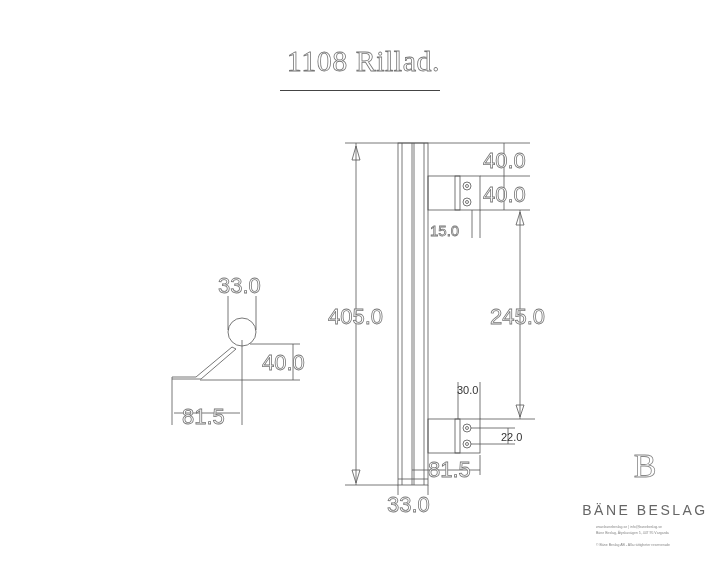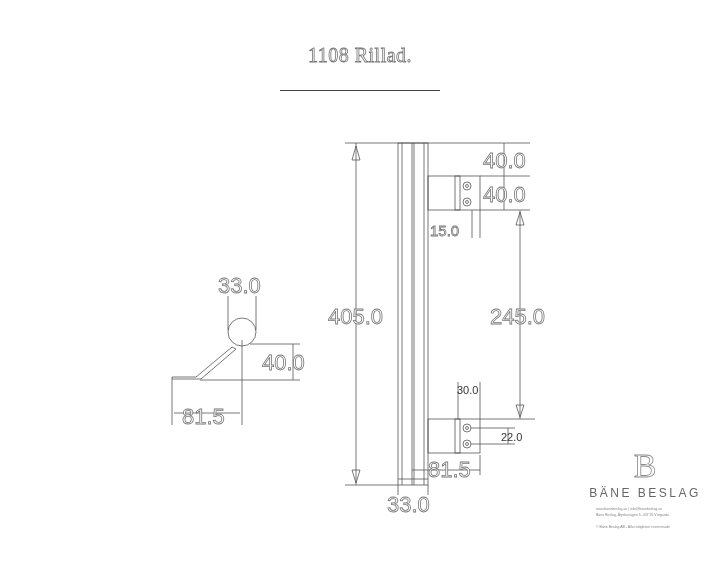--- a/index.html
+++ b/index.html
@@ -1,23 +1,23 @@
 <!DOCTYPE html>
 <html><head>
 <meta charset="utf-8">
 <style>
   html, body { margin:0; padding:0; background:#ffffff; }
   body { width:720px; height:576px; position:relative; overflow:hidden; font-family:"Liberation Serif", serif; }
-  .title { position:absolute; left:280px; top:44px; width:160px; text-align:center; font-size:20px; color:#fff; -webkit-text-stroke:0.8px #777; letter-spacing:0.5px; }
+  .title { position:absolute; left:280px; top:44px; width:160px; text-align:right; font-size:30px; color:#fff; -webkit-text-stroke:0.8px #777; letter-spacing:0.5px; }
   .title-underline { position:absolute; left:280px; top:90px; width:160px; height:1px; background:#444; }
   svg.drawing { position:absolute; left:0; top:0; }
   .dim { font-family:"Liberation Sans", sans-serif; fill:#fff; stroke:#777; stroke-width:0.8px; }
   .logo { position:absolute; left:580px; top:448px; width:130px; text-align:center; }
   .logo-mark { font-family:"Liberation Serif", serif; font-size:34px; color:#fff; -webkit-text-stroke:0.8px #8a8a8a; line-height:36px; }
-  .logo-name { font-family:"Liberation Sans", sans-serif; font-size:12px; letter-spacing:2.5px; color:#666; margin-top:2px; }
+  .logo-name { font-family:"Liberation Sans", sans-serif; font-size:14px; letter-spacing:2.5px; color:#666; margin-top:18px; }
   .logo-small { font-family:"Liberation Sans", sans-serif; font-size:3.5px; color:#888; text-align:left; margin-left:16px; line-height:6px; }
   .logo-small.gap { margin-top:6px; }
 </style>
 </head>
 <body>
 
 <div class="title">1108 Rillad.</div>
 <div class="title-underline"></div>
 
 <svg class="drawing" width="720" height="576">

